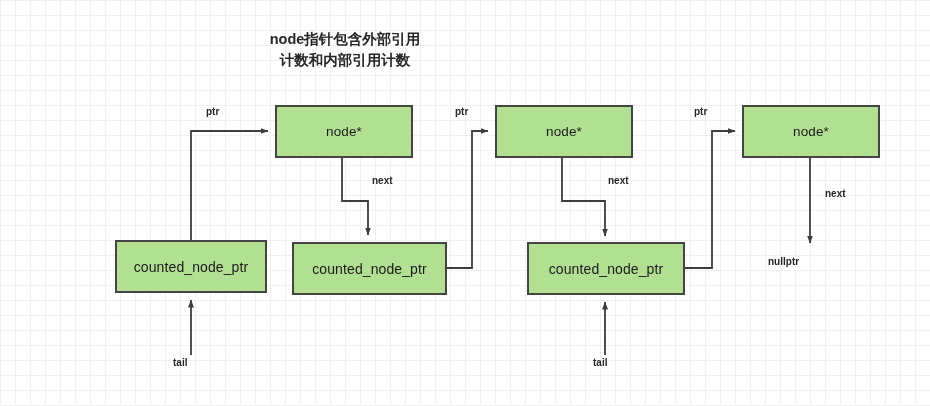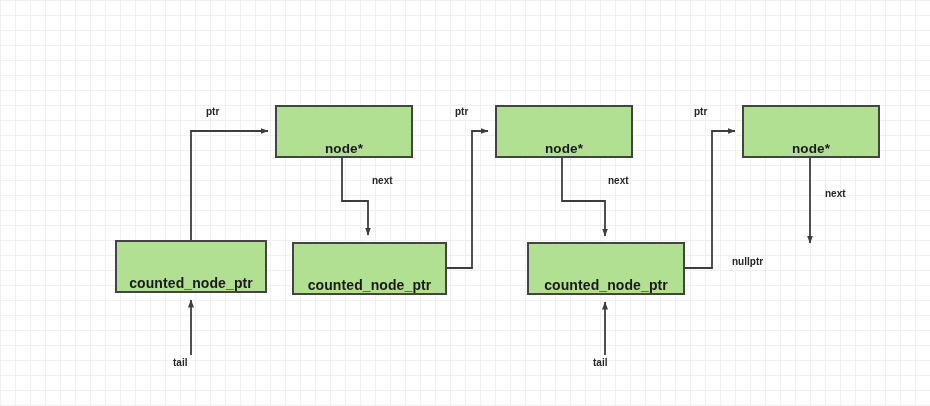--- a/index.html
+++ b/index.html
@@ -28,24 +28,24 @@
     width: 930px;
     height: 406px;
     pointer-events: none;
   }
   .box {
     position: absolute;
     box-sizing: border-box;
     background: #b2e093;
     border: 2px solid #444444;
     display: flex;
-    align-items: flex-end;
+    align-items: center;
     justify-content: center;
     color: #1a1a1a;
-    font-weight: bold;
+    font-weight: normal;
     font-size: 14px;
     letter-spacing: 0.1px;
     z-index: 2;
   }
   .box.node { font-size: 13.5px; }
   .lbl {
     position: absolute;
     color: #262626;
     font-weight: bold;
     font-size: 10px;
@@ -118,16 +118,17 @@
   </div>
 
   <div class="lbl" style="left:206px; top:106px;">ptr</div>
   <div class="lbl" style="left:372px; top:175px;">next</div>
   <div class="lbl" style="left:455px; top:106px;">ptr</div>
   <div class="lbl" style="left:608px; top:175px;">next</div>
   <div class="lbl" style="left:694px; top:106px;">ptr</div>
   <div class="lbl" style="left:825px; top:188px;">next</div>
   <div class="lbl" style="left:173px; top:357px;">tail</div>
   <div class="lbl" style="left:593px; top:357px;">tail</div>
-  <div class="lbl" style="left:732px; top:256px;">nullptr</div>
+  <div class="lbl" style="left:768px; top:256px;">nullptr</div>
 
+  <div class="note" style="left:265px; top:29px; width:160px;">node指针包含外部引用计数和内部引用计数</div>
 
 </div>
 
 </body></html>

